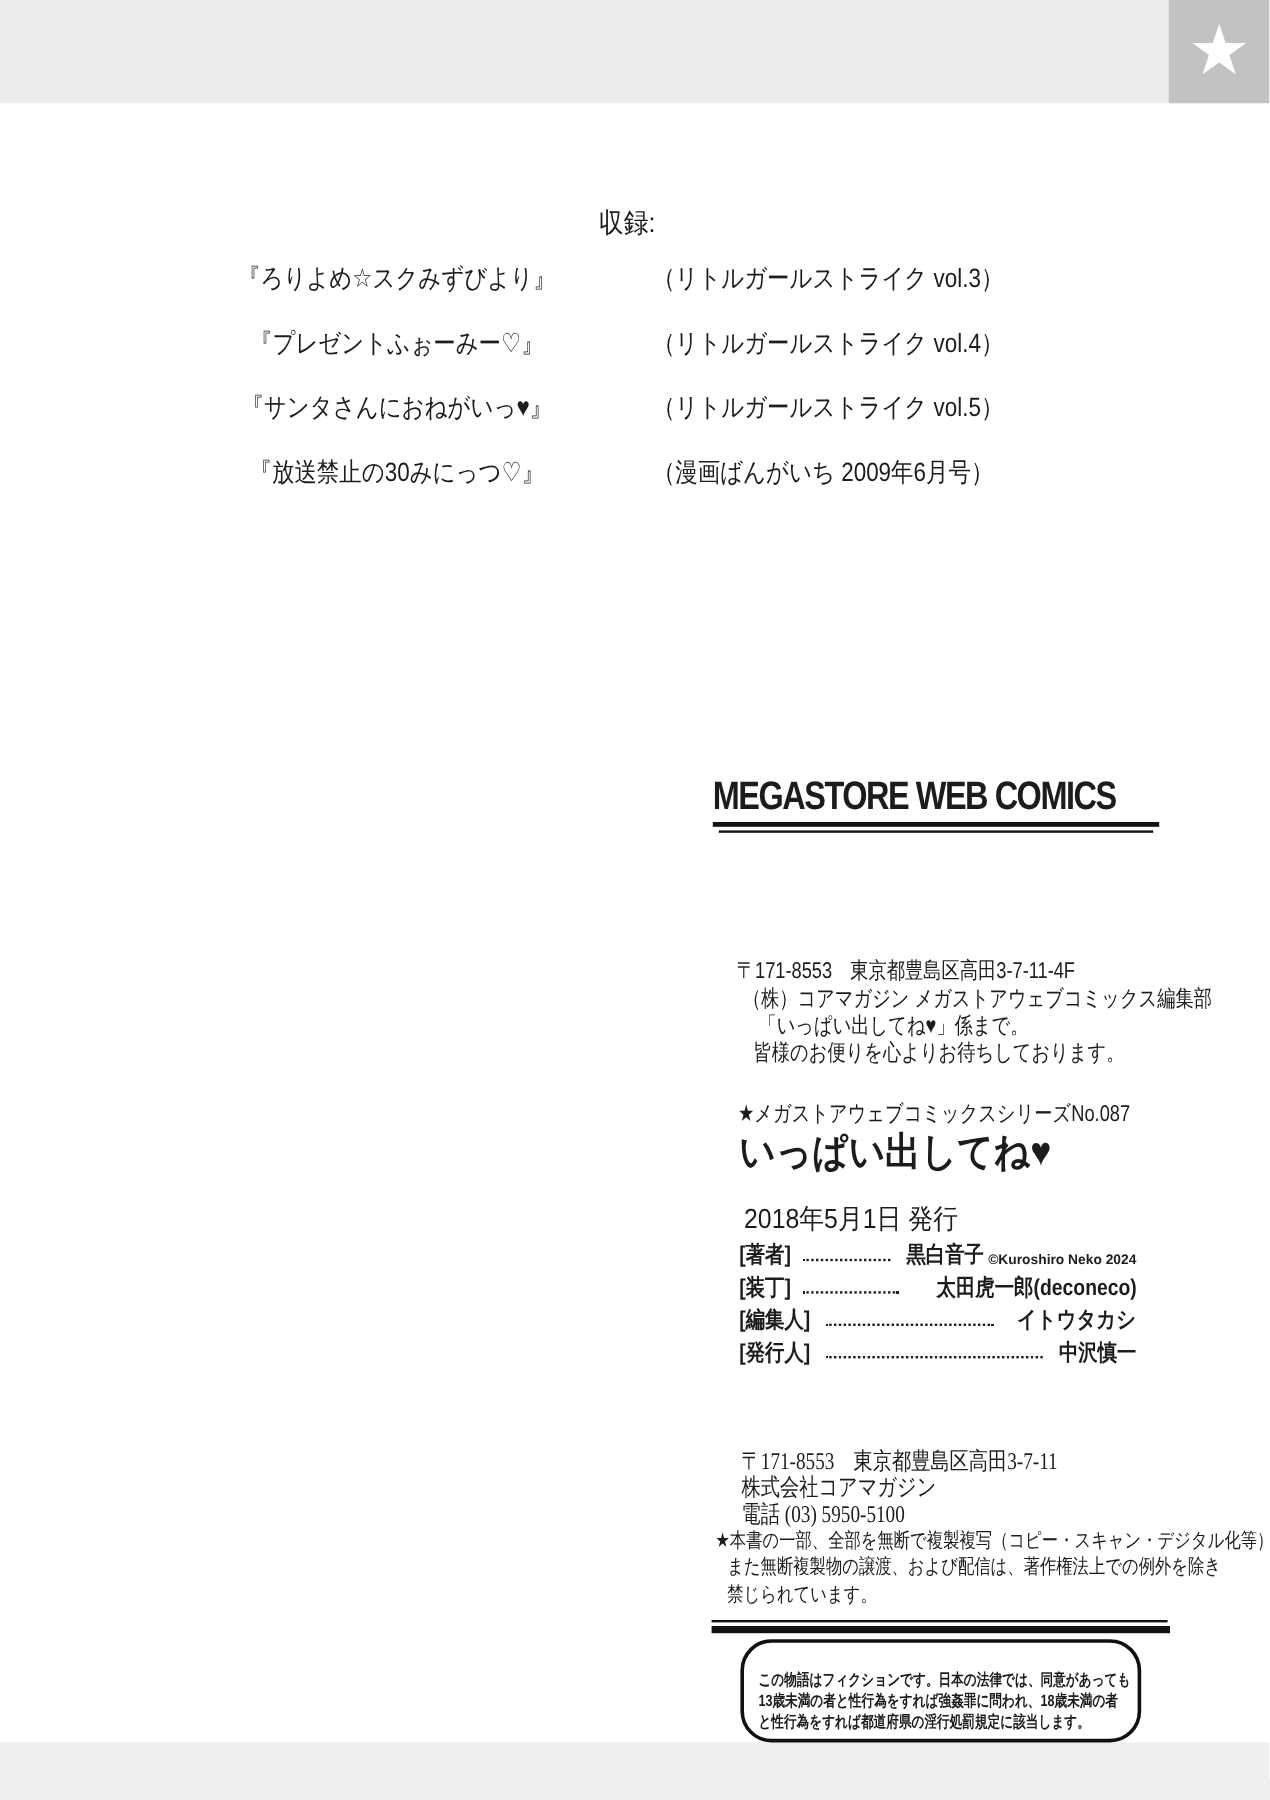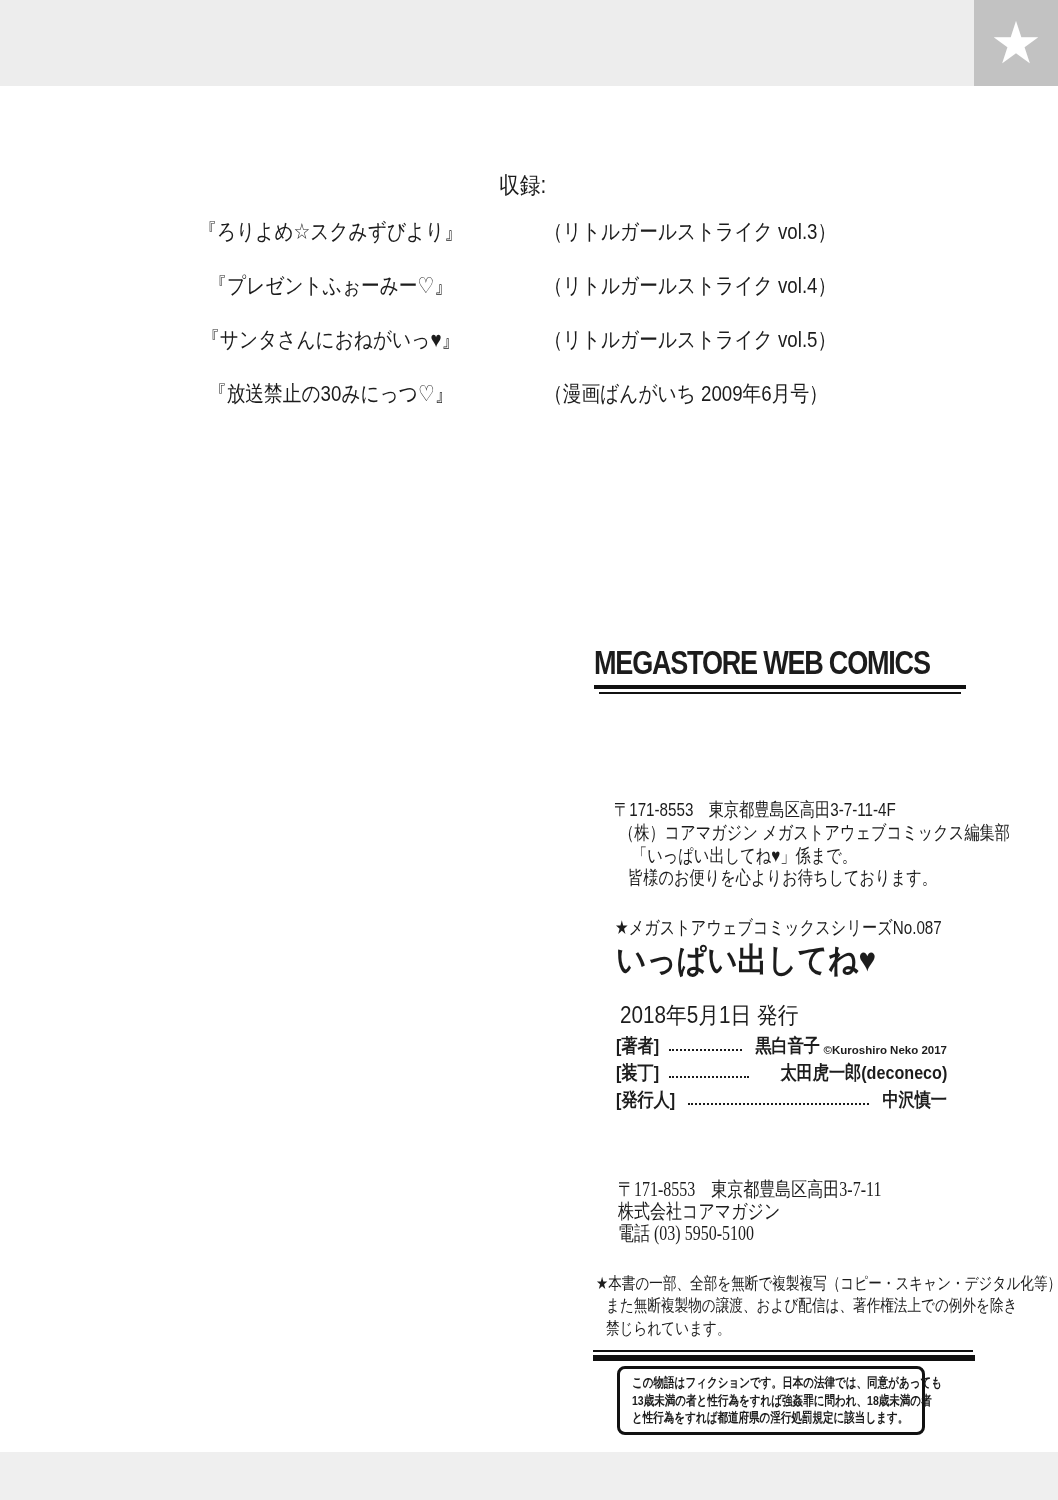--- a/index.html
+++ b/index.html
@@ -46,30 +46,30 @@
   .btitle{top:938px;left:22px;font-size:33px;font-weight:bold;}
   .pdate{top:1000px;left:26px;font-size:23px;}
 
   .credits{top:1032px;left:22px;width:331px;font-size:19px;font-weight:bold;}
   .cr-row{display:flex;align-items:flex-end;height:27px;}
   .cr-label{display:inline-block;transform:scaleX(.85);transform-origin:left bottom;white-space:nowrap;}
   .cr-leader{flex:1 1 auto;min-width:14px;border-bottom:2.5px dotted #1c1c1c;margin:0 2px 8px 2px;height:0;}
   .cr-value{display:inline-block;transform:scaleX(.85);transform-origin:right bottom;white-space:nowrap;}
   .cr-note{font-size:11.5px;margin-left:3px;padding-bottom:3px;white-space:nowrap;}
 
-  .publisher{top:1179px;left:24px;font-family:"Liberation Serif","DejaVu Serif",serif;
+  .publisher{top:1208px;left:24px;font-family:"Liberation Serif","DejaVu Serif",serif;
              font-size:20px;line-height:21.8px;}
   .copyright{top:1273px;left:2px;font-size:17px;line-height:22.3px;}
   .copyright .hang{margin-left:10px;}
 
   .rule2a{top:1350px;left:-1px;width:380px;height:2px;background:#111;}
   .rule2b{top:1355px;left:-1px;width:382px;height:6px;background:#111;}
 
-  .disclaimer{top:1366px;left:23px;width:308px;box-sizing:border-box;border:3px solid #111;
-              border-radius:8px;padding:5px 0 5px 12px;background:#fff;}
+  .disclaimer{top:1366px;left:23px;width:334px;box-sizing:border-box;border:3px solid #111;
+              border-radius:26px;padding:22px 0 5px 12px;background:#fff;}
   .disclaimer .ln{font-size:13.5px;line-height:17.6px;font-weight:600;}
 </style>
 </head>
 <body>
 
 <div id="page">
 
   <div class="top-band"></div>
   <div class="corner">
     <span class="star">★</span>
@@ -122,26 +122,31 @@
 
     <div class="b pdate">
       <div class="ln sx90">2018年5月1日 発行</div>
     </div>
 
     <div class="b credits">
       <div class="cr-row">
         <span class="cr-label">[著者]</span>
         <span class="cr-leader"></span>
         <span class="cr-value">黒白音子</span>
-        <span class="cr-note">©Kuroshiro Neko 2017</span>
+        <span class="cr-note">©Kuroshiro Neko 2024</span>
       </div>
       <div class="cr-row">
         <span class="cr-label">[装丁]</span>
         <span class="cr-leader"></span>
         <span class="cr-value">太田虎一郎(deconeco)</span>
+      </div>
+      <div class="cr-row">
+        <span class="cr-label">[編集人]</span>
+        <span class="cr-leader"></span>
+        <span class="cr-value">イトウタカシ</span>
       </div>
       <div class="cr-row">
         <span class="cr-label">[発行人]</span>
         <span class="cr-leader"></span>
         <span class="cr-value">中沢慎一</span>
       </div>
     </div>
 
     <div class="b publisher">
       <div class="ln sx80">〒171-8553　東京都豊島区高田3-7-11</div>

